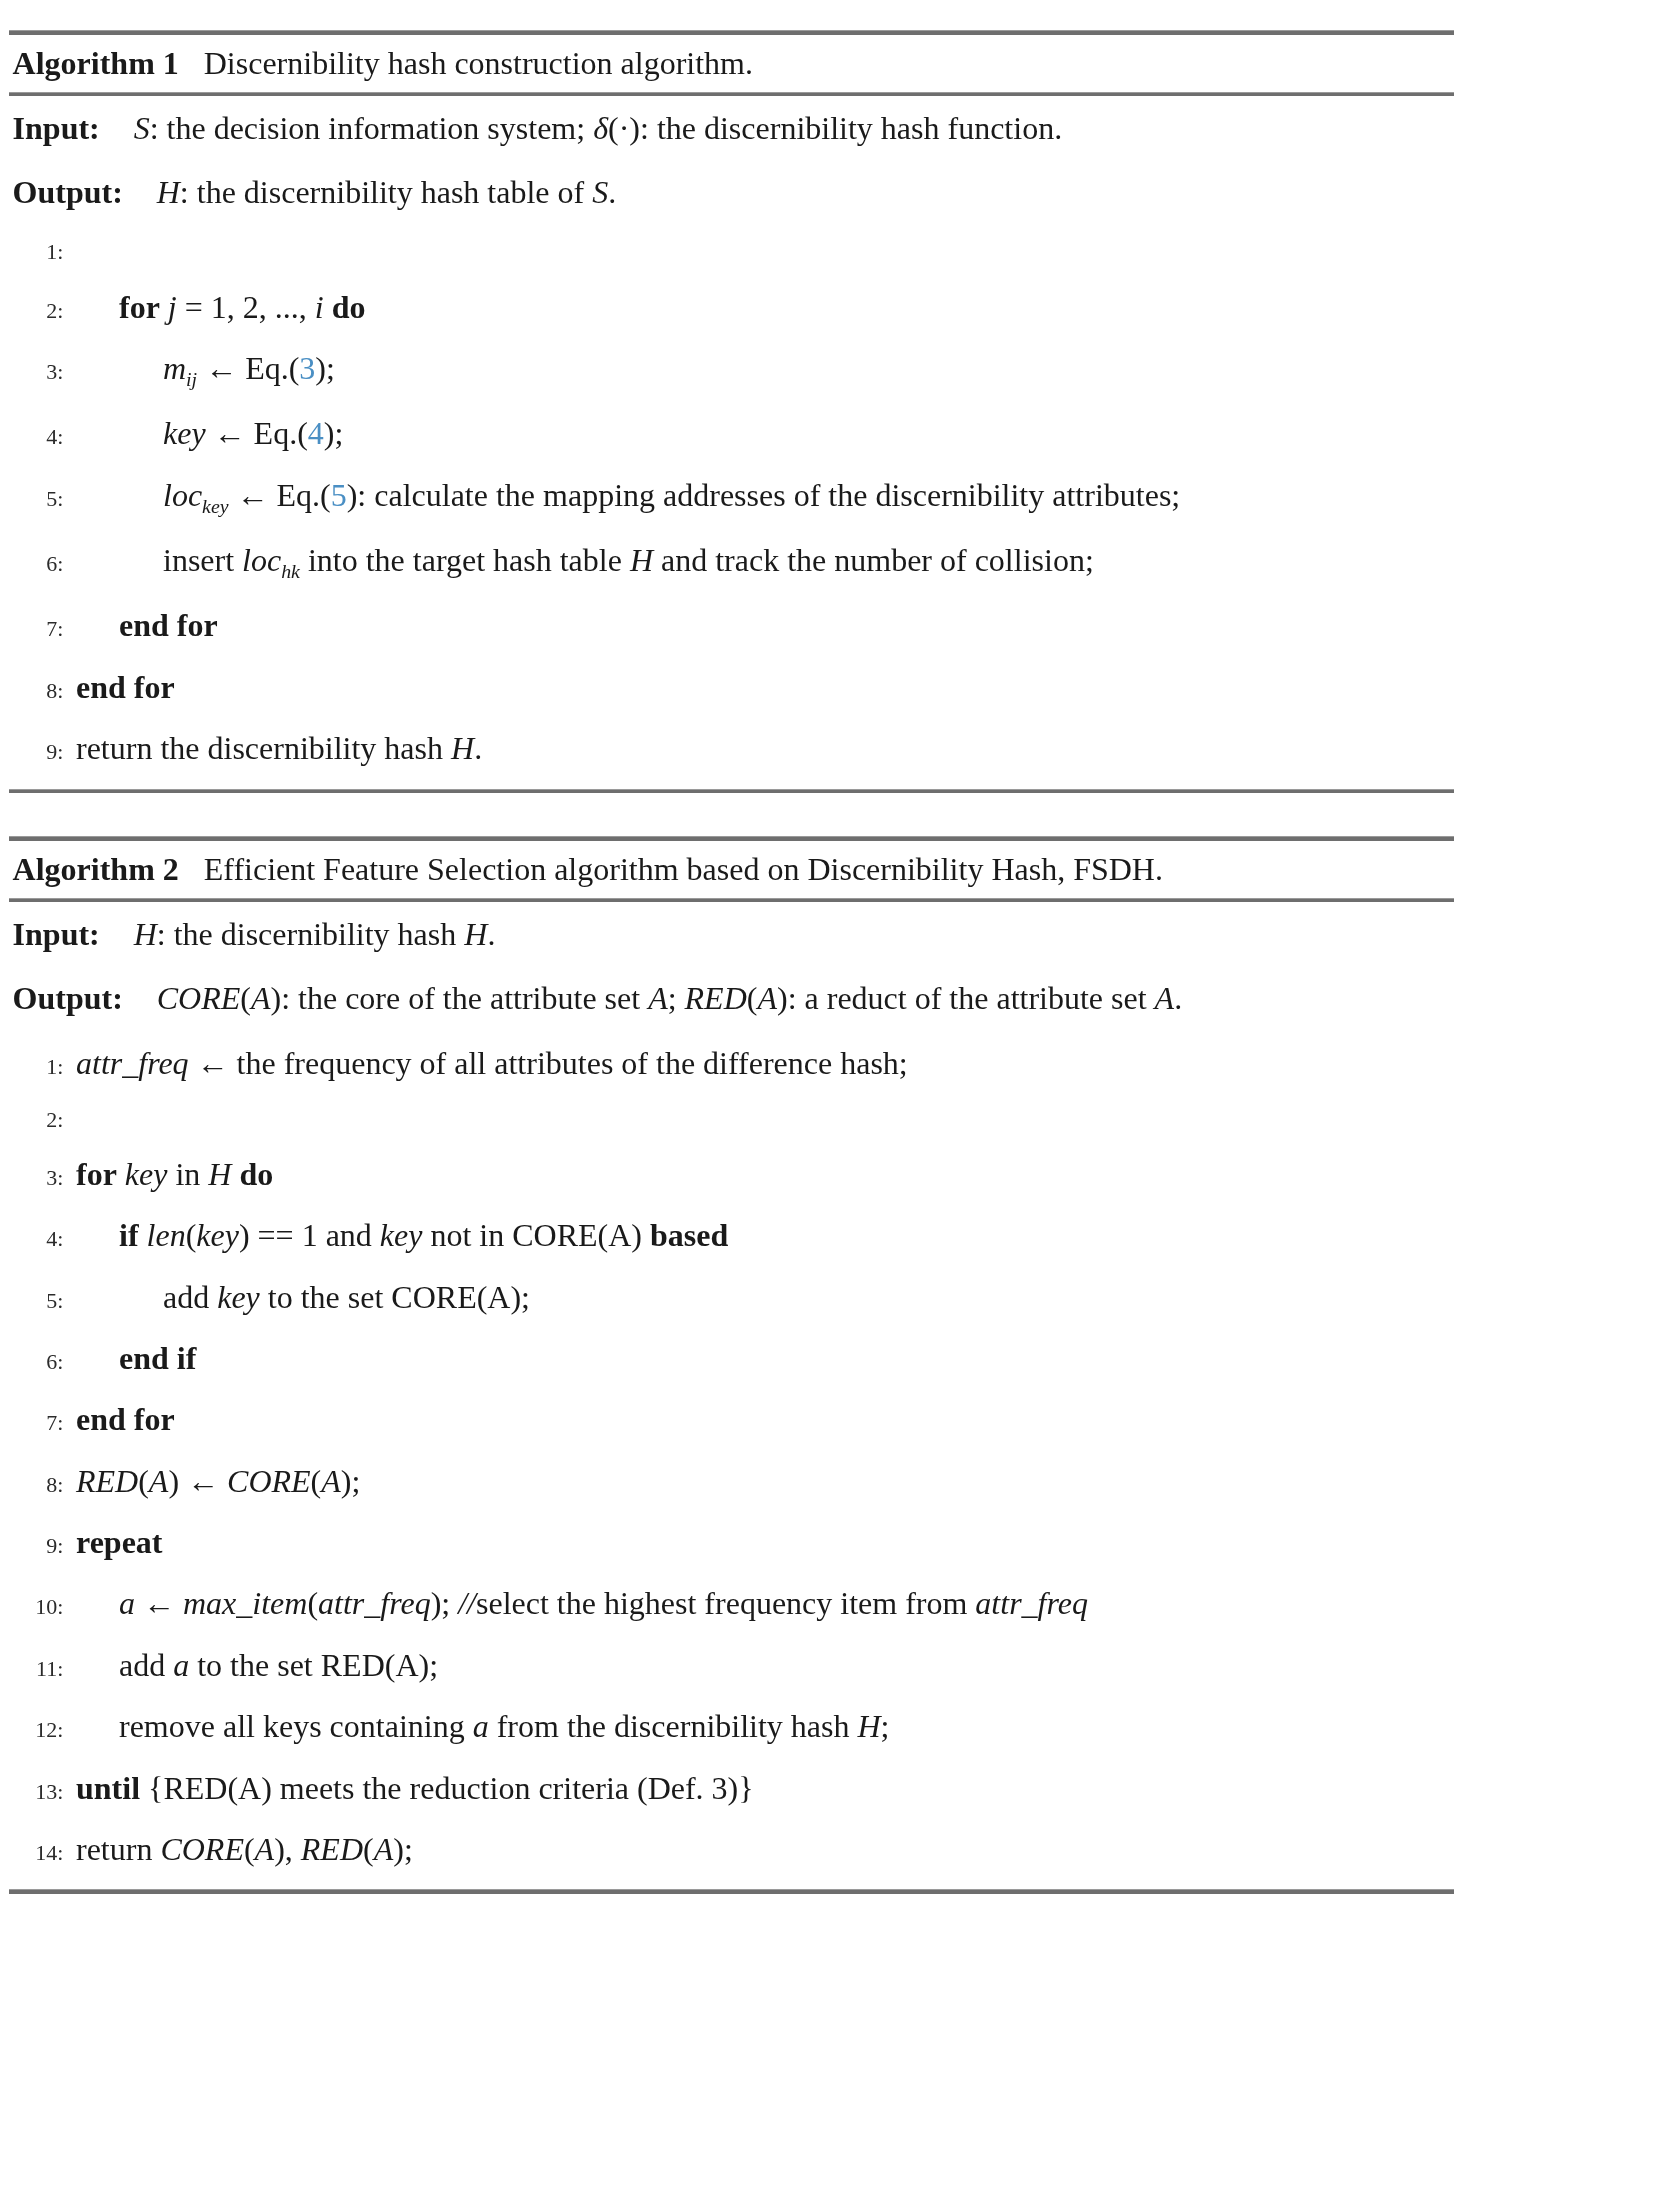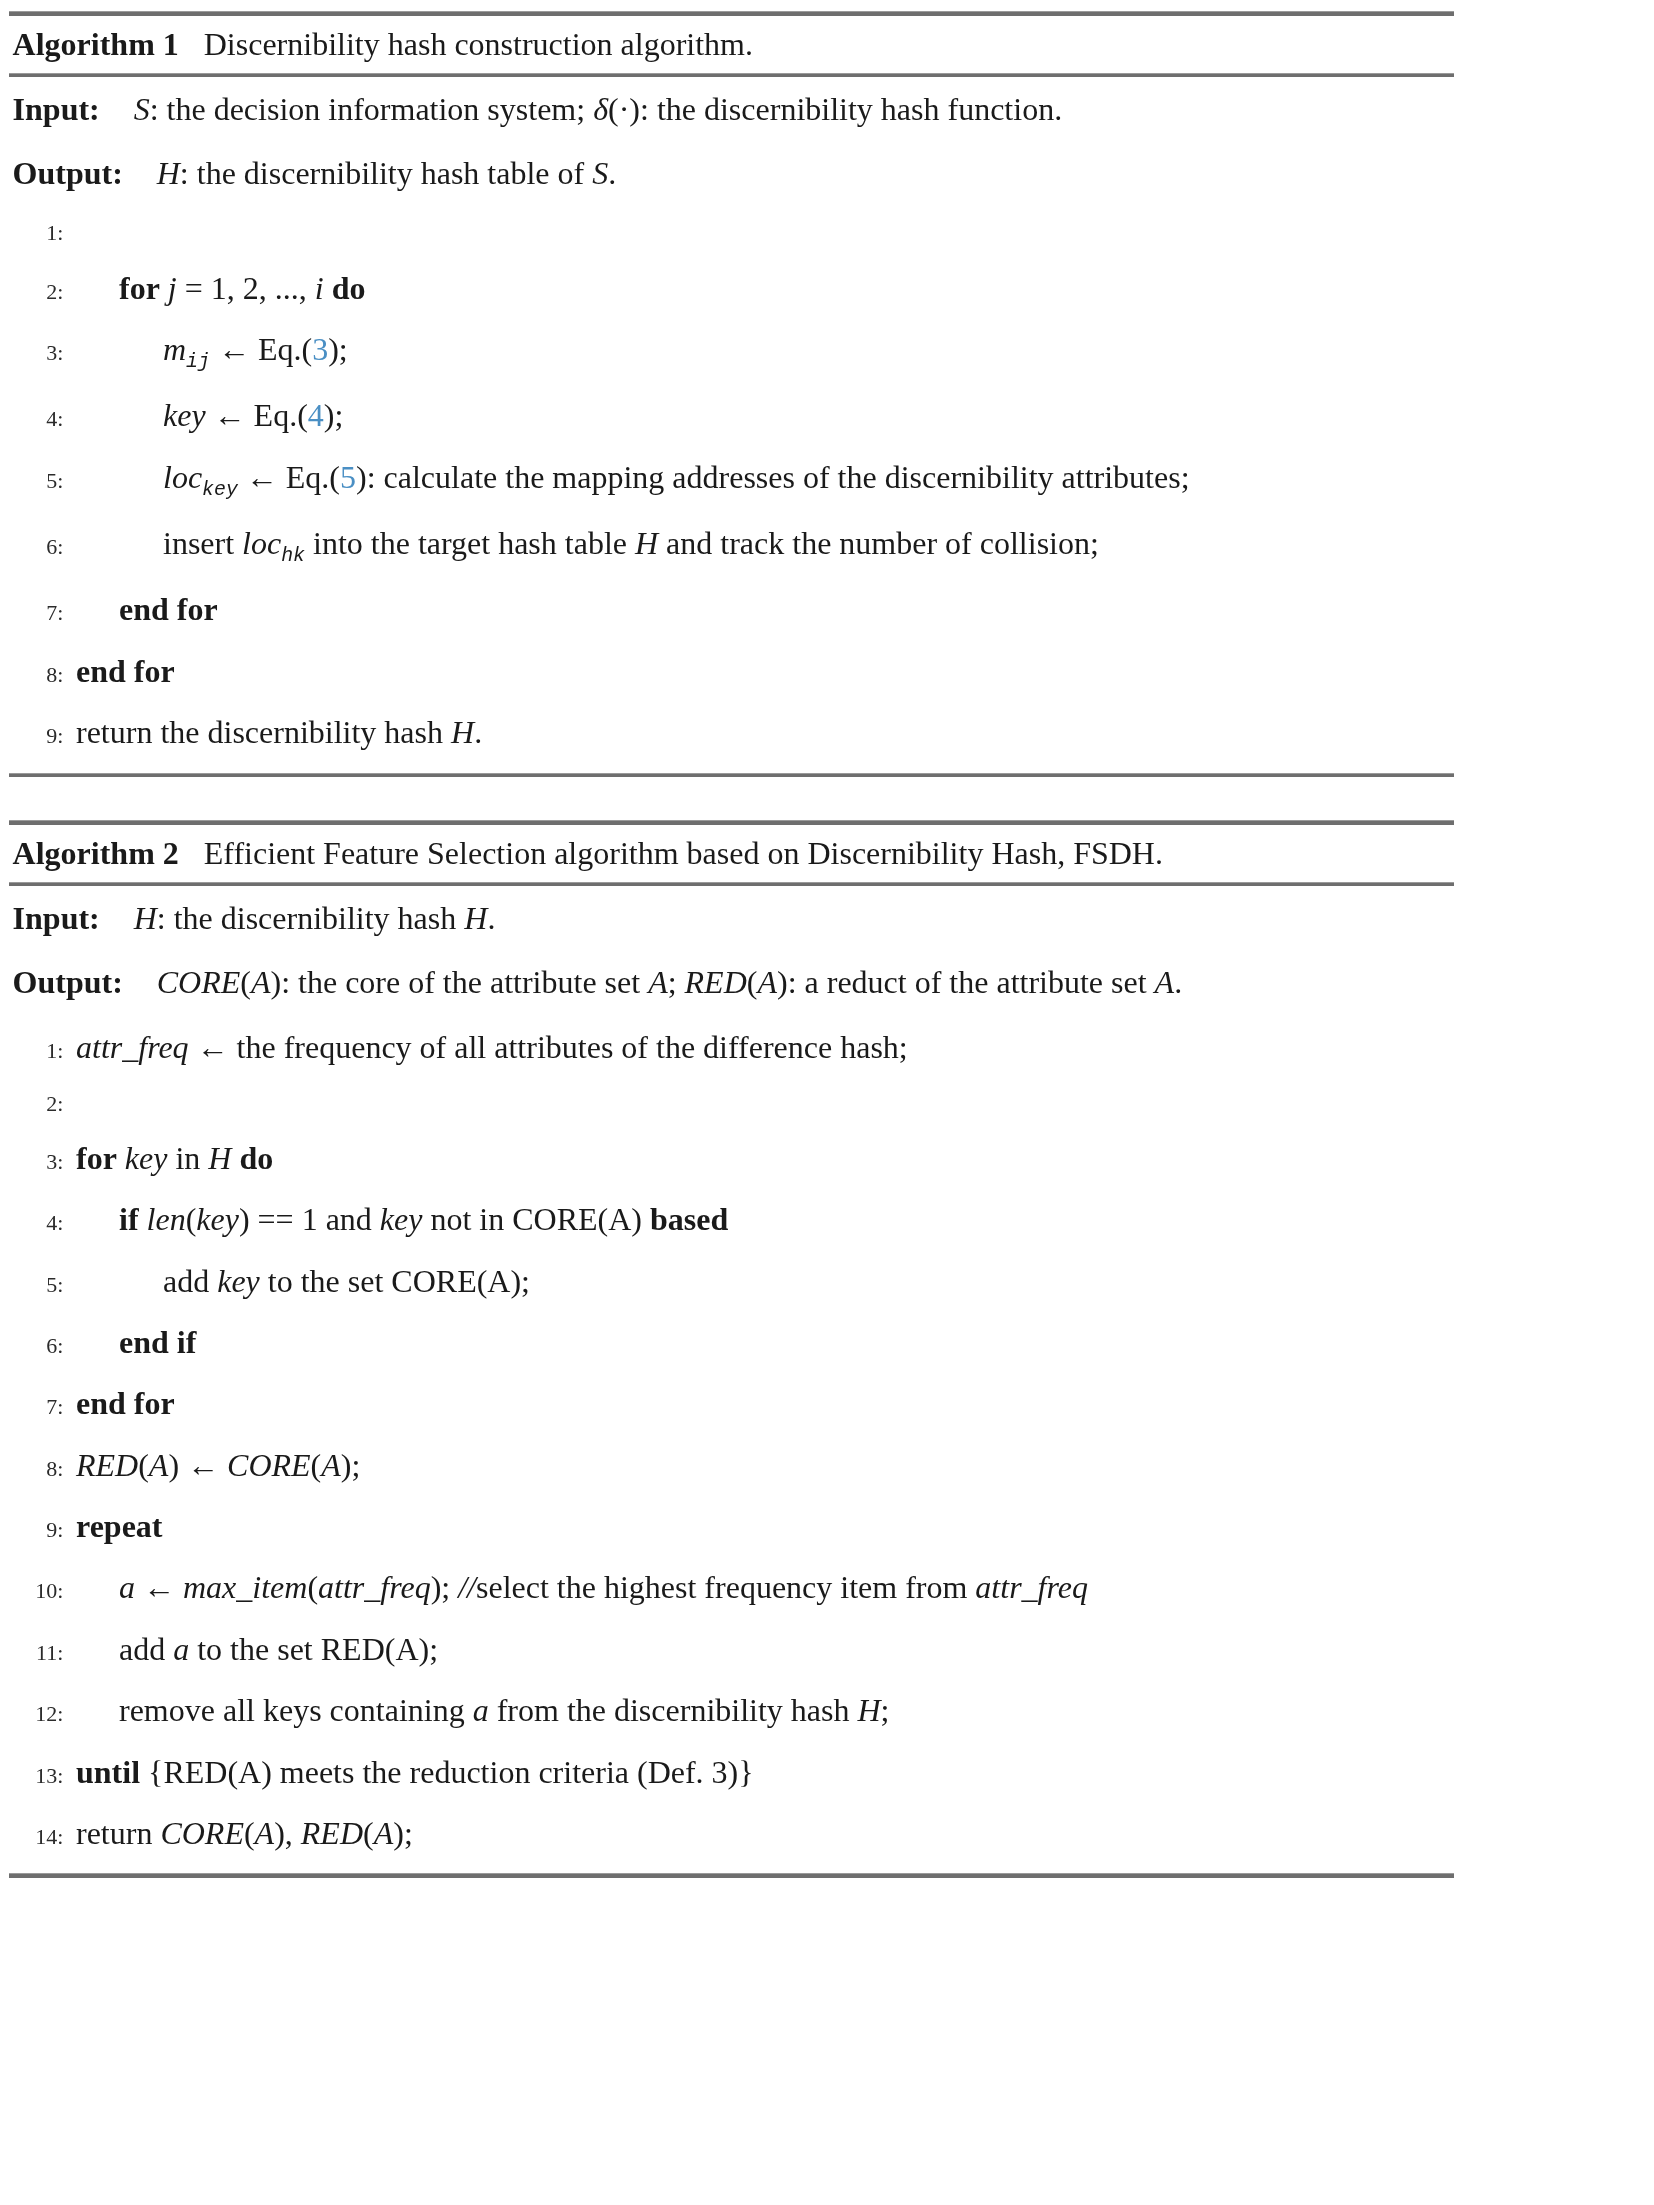--- a/index.html
+++ b/index.html
@@ -11,21 +11,21 @@
     width: 1655px;
     height: 2205px;
     font-family: "Liberation Serif", "DejaVu Serif", serif;
     color: #1a1a1a;
     overflow: hidden;
   }
   .page {
     width: 1463px;
     height: 2205px;
     box-sizing: border-box;
-    padding: 11px 9px 0 9px;
+    padding: 30px 9px 0 9px;
     position: relative;
   }
 
   
   .rule {
     height: 4.5px;
     background: #6e6e6e;
     border-top: 0.9px solid #9a9a9a;
     box-sizing: border-box;
     width: 100%;
@@ -84,21 +84,20 @@
   .ind2 { padding-left: 87px; }
 
   
   i, .it { font-style: italic; }
   .bf { font-weight: bold; }
   .ref { color: #4a8fc4; }
   .sub {
     font-size: 0.62em;
     vertical-align: sub;
     font-style: italic;
-    font-family: Liberation Mono, monospace;
   }
   .arrow { font-style: normal; }
   .gap { display: inline-block; width: 0.28em; }
   .spacer-md { height: 43px; }
 </style>
 </head>
 <body>
 
 <div class="page">
 

